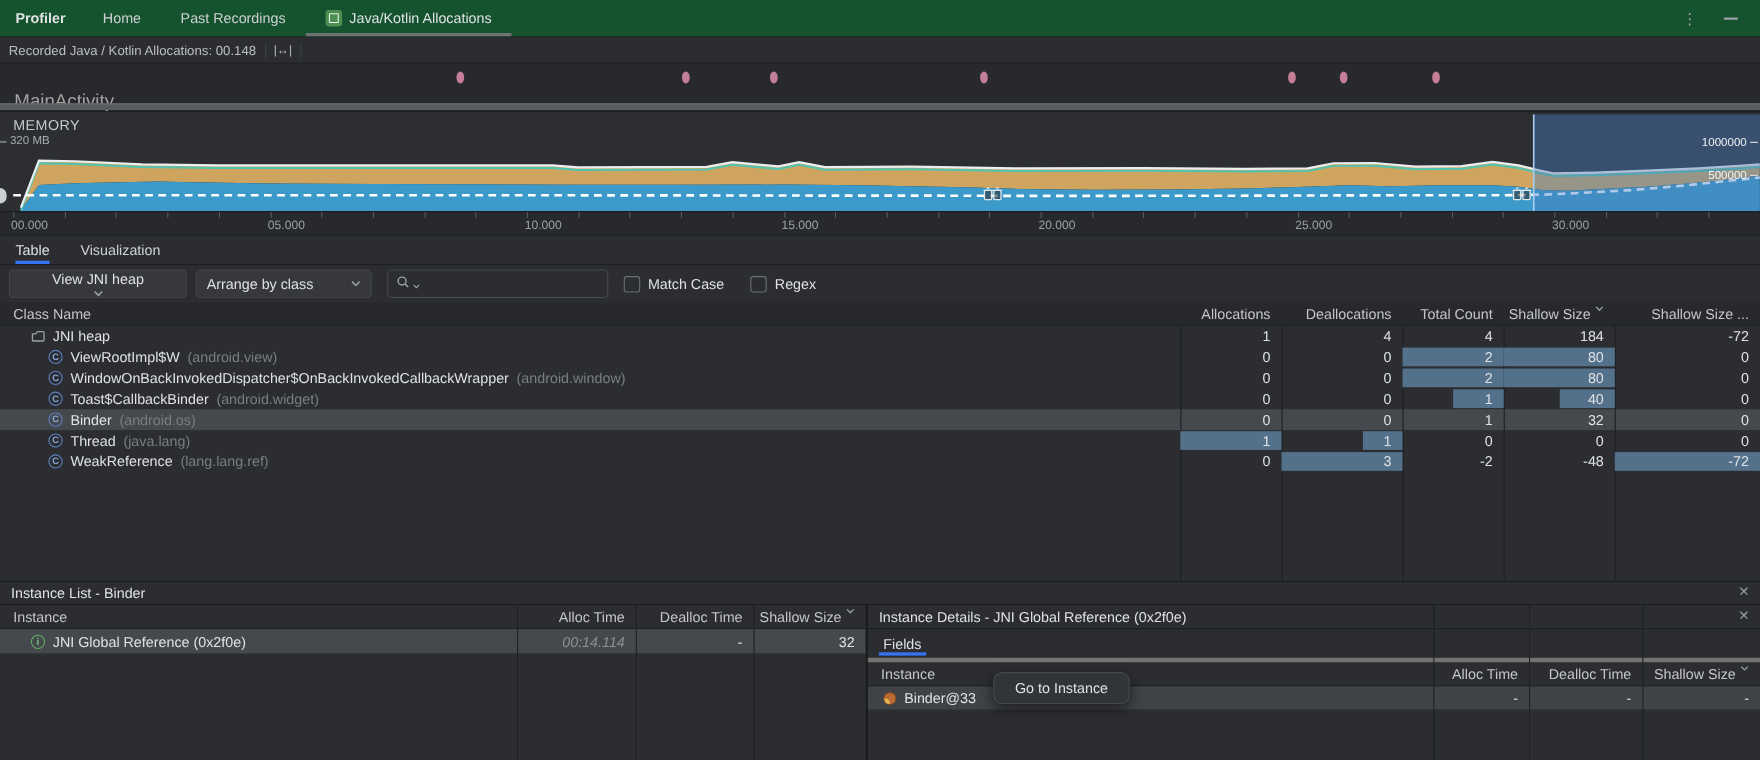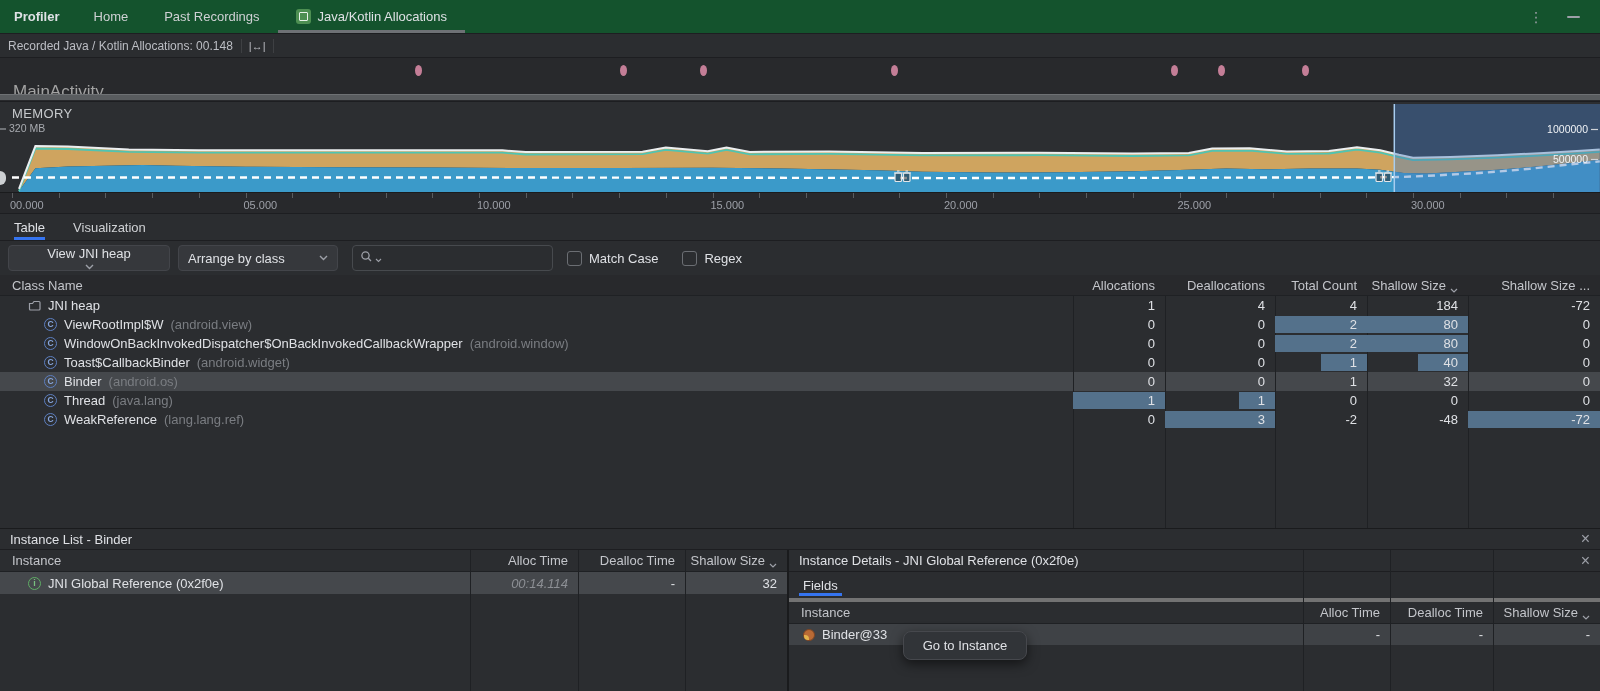--- a/index.html
+++ b/index.html
@@ -67,21 +67,21 @@
   .checkbox { width:15px; height:15px; border:1.5px solid #6b6e73; border-radius:3px; margin-right:7px; }
 
   
   .class-panel { position:relative; height:232px; background:#2b2d30; }
   .vline { position:absolute; top:0; bottom:0; width:1px; background:#1f2124; }
   .ct-header, .ct-row { display:grid; grid-template-columns:1073px 92px 110px 92px 101px 132px; }
   .ct-header { height:21px; align-items:center; border-bottom:1px solid #1f2124; color:#c3c5ca; }
   .ct-row { height:19px; align-items:center; }
   .ct-row.selected { background:#45484c; }
   .hcell-name { padding-left:12px; }
-  .hcell-num { text-align:right; padding-right:10px; display:flex; justify-content:flex-end; align-items:flex-end; gap:4px; }
+  .hcell-num { text-align:right; padding-right:10px; display:flex; justify-content:flex-end; align-items:flex-start; gap:4px; }
   .cell-name { display:flex; align-items:center; gap:7px; overflow:hidden; white-space:nowrap; }
   .cell-num { position:relative; text-align:right; padding-right:10px; height:100%;
               display:flex; align-items:center; justify-content:flex-end; }
   .cell-bar { position:absolute; right:0; top:1px; bottom:1px; background:#54718b; }
   .cell-val { position:relative; z-index:1; }
   .pkg { color:#7a7d82; }
   .cicon { flex:0 0 13px; width:13px; height:13px; border:1.6px solid #5d7fc0; border-radius:50%;
            color:#87a6dd; font-size:8.5px; font-weight:bold; display:flex; align-items:center;
            justify-content:center; line-height:1; }
   .iicon { flex:0 0 13px; width:13px; height:13px; border:1.6px solid #5fad65; border-radius:50%;
@@ -113,21 +113,21 @@
   .fields-tab { display:flex; align-items:center; padding:0 4px; color:#dfe1e5;
                 border-bottom:3px solid #3574f0; padding-top:3px; }
   .id-header, .id-row { display:grid; grid-template-columns:514px 87px 103px 107px; }
   .id-header { height:22px; align-items:center; color:#c3c5ca; border-bottom:1px solid #1f2124; }
   .id-row { height:21px; align-items:center; }
   .id-row.selected { background:#3f4246; }
 
   
   .ctx-menu { position:absolute; left:903px; top:611px; width:124px; height:29px; background:#313438;
               border:1px solid #46484d; border-radius:8px; box-shadow:0 4px 12px rgba(0,0,0,.55);
-              display:flex; align-items:center; justify-content:center; z-index:10; color:#dfe1e5;margin-top:20px; }
+              display:flex; align-items:center; justify-content:center; z-index:10; color:#dfe1e5; }
 </style>
 </head>
 <body>
 
 <div class="page">
 
   <div class="tabbar">
     <div class="app-label">Profiler</div>
     <div class="tab">
       <span>Home</span>

